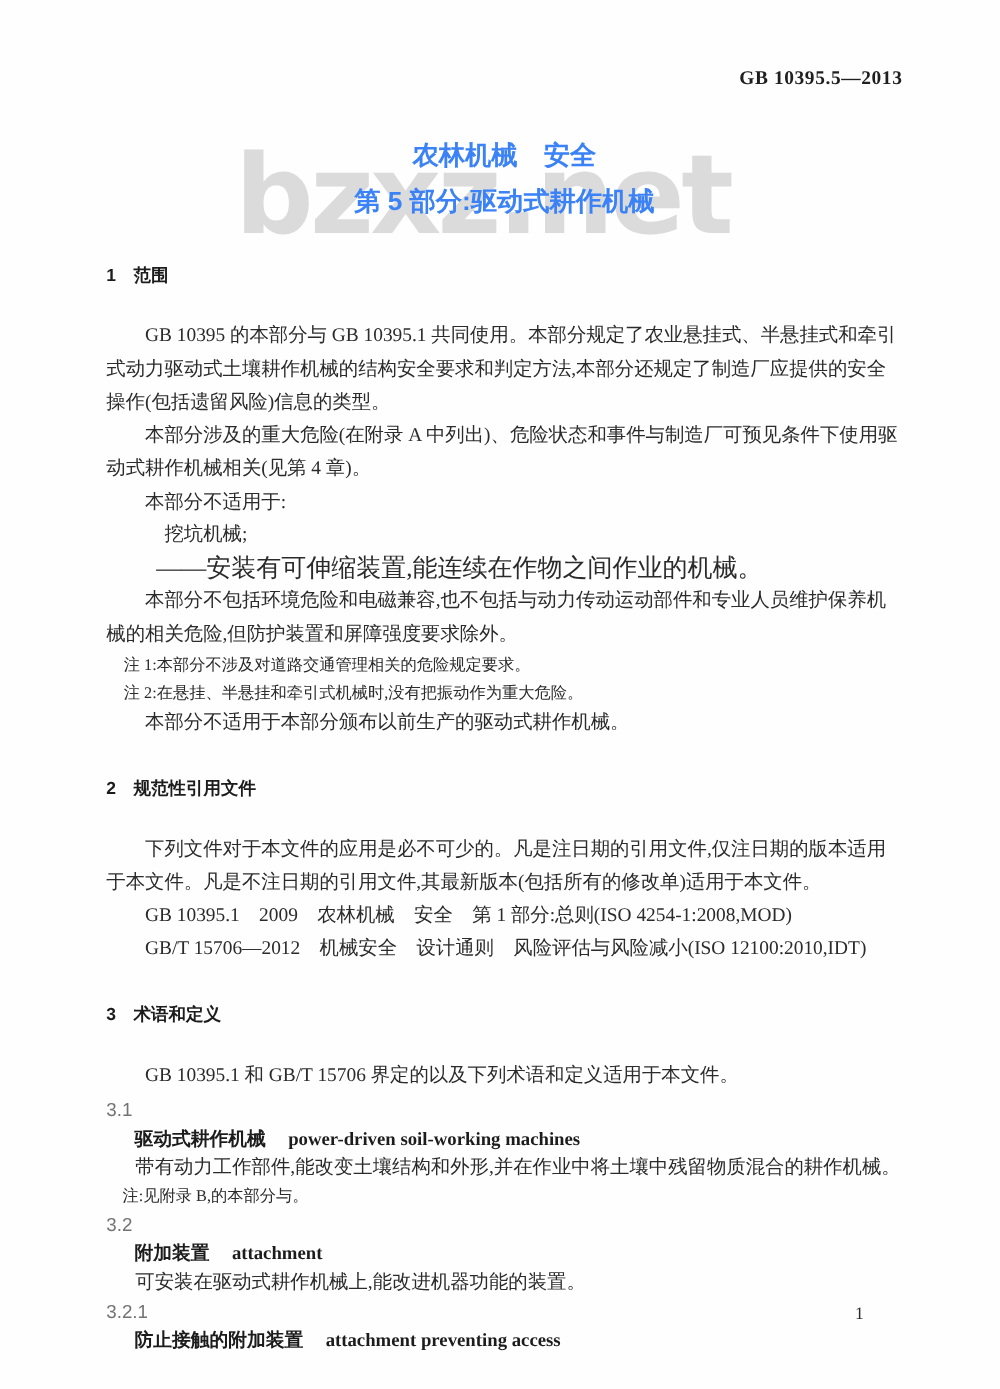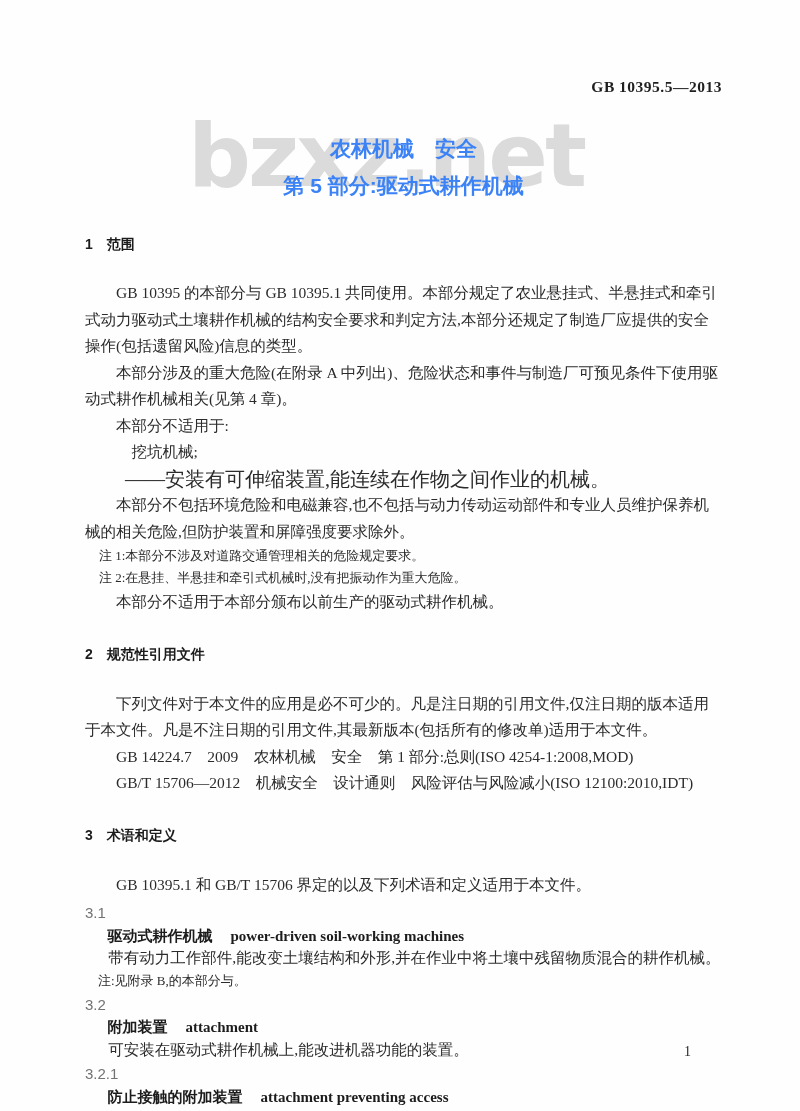--- a/index.html
+++ b/index.html
@@ -4,21 +4,21 @@
 <style>
   html,body { margin:0; padding:0; background:#ffffff; }
   .page {
     position:relative; width:800px; height:1111px;
     background:#fefefe; overflow:hidden; color:#2b2b2b;
     font-family:"Liberation Serif","DejaVu Serif",serif;
   }
   .content { position:relative; z-index:2; padding:0 78px 0 85px; }
 
   .doc-code {
-    padding-top:78px; text-align:right;
+    padding-top:54px; text-align:right;
     font-family:"Liberation Serif",serif; font-weight:bold;
     font-size:15.5px; letter-spacing:0.5px; color:#1f1f1f;
   }
 
   .watermark {
     position:absolute; z-index:1; top:112px; left:188px;
     font-family:"DejaVu Sans","Liberation Sans",sans-serif;
     font-weight:bold; font-size:88px; line-height:1;
     color:#dbdbdb; letter-spacing:-3px; user-select:none;
   }
@@ -83,21 +83,21 @@
       <p class="dash">——安装有可伸缩装置,能连续在作物之间作业的机械。</p>
       <p class="p">本部分不包括环境危险和电磁兼容,也不包括与动力传动运动部件和专业人员维护保养机械的相关危险,但防护装置和屏障强度要求除外。</p>
       <p class="note">注 1:本部分不涉及对道路交通管理相关的危险规定要求。</p>
       <p class="note">注 2:在悬挂、半悬挂和牵引式机械时,没有把振动作为重大危险。</p>
       <p class="p">本部分不适用于本部分颁布以前生产的驱动式耕作机械。</p>
     </div>
 
     <div>
       <div class="sec-heading tight">2　规范性引用文件</div>
       <p class="p">下列文件对于本文件的应用是必不可少的。凡是注日期的引用文件,仅注日期的版本适用于本文件。凡是不注日期的引用文件,其最新版本(包括所有的修改单)适用于本文件。</p>
-      <p class="p">GB 14224.7　2009　农林机械　安全　第 1 部分:总则(ISO 4254-1:2008,MOD)</p>
+      <p class="p">GB 10395.1　2009　农林机械　安全　第 1 部分:总则(ISO 4254-1:2008,MOD)</p>
       <p class="p">GB/T 15706—2012　机械安全　设计通则　风险评估与风险减小(ISO 12100:2010,IDT)</p>
     </div>
 
     <div class="s3">
       <div class="sec-heading tight">3　术语和定义</div>
       <p class="p-intro">GB 10395.1 和 GB/T 15706 界定的以及下列术语和定义适用于本文件。</p>
 
       <p class="tnum">3.1</p>
       <p class="term">
         <span>驱动式耕作机械</span><span class="en">power-driven soil-working machines</span>

